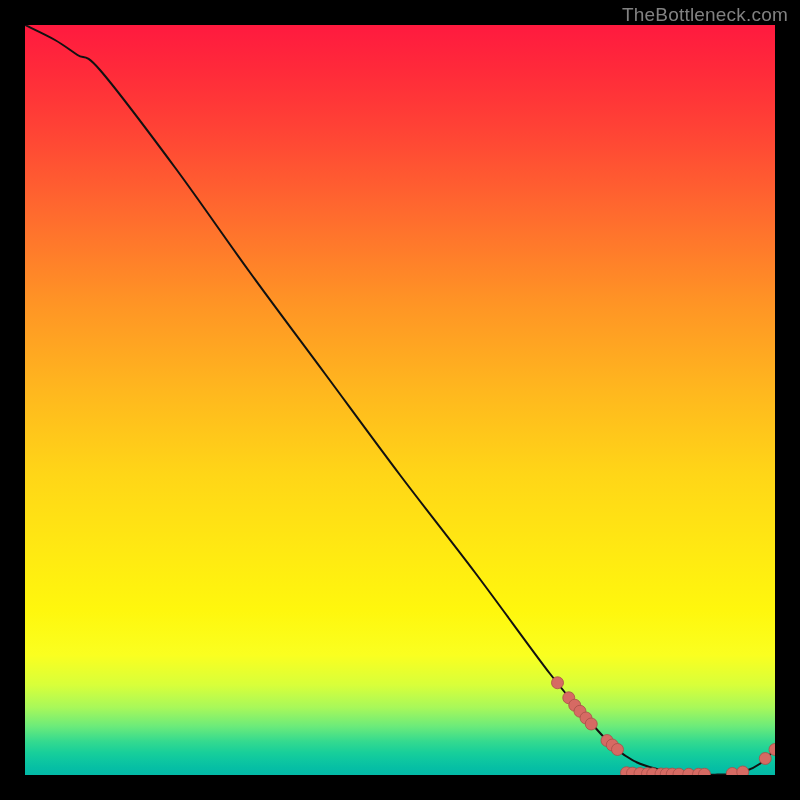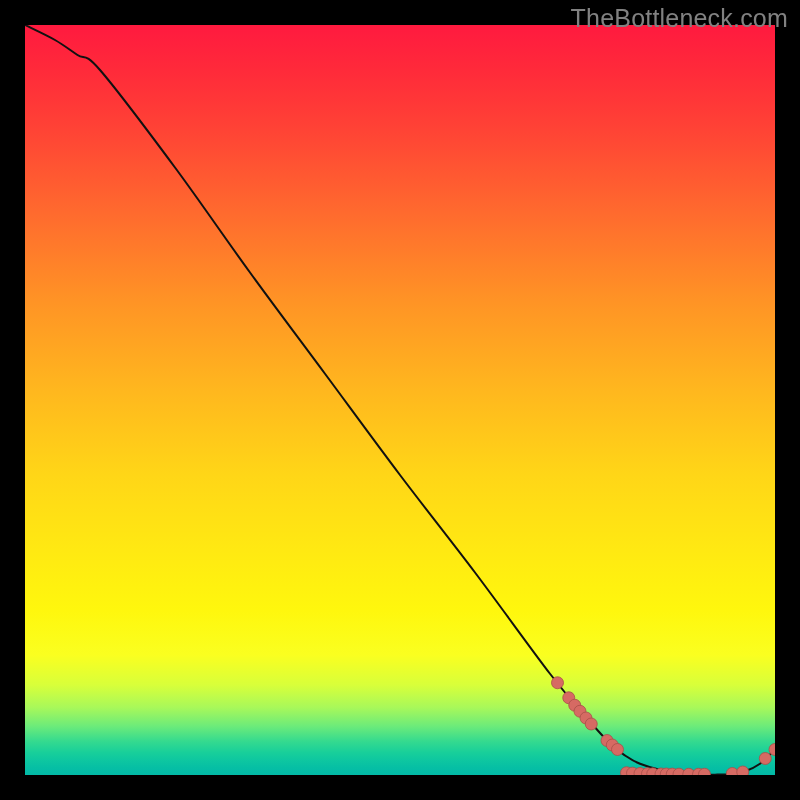--- a/index.html
+++ b/index.html
@@ -53,21 +53,21 @@
     position: absolute;
     inset: 0;
     width: 100%;
     height: 100%;
   }
   .watermark {
     position: absolute;
     top: 4px;
     right: 12px;
     color: #818181;
-    font-size: 25px;
+    font-size: 19px;
     letter-spacing: 0.2px;
     font-weight: 400;
   }
 </style>
 </head>
 <body>
 
 <div class="stage">
   <div class="plot">
     <div class="gradient"></div>

